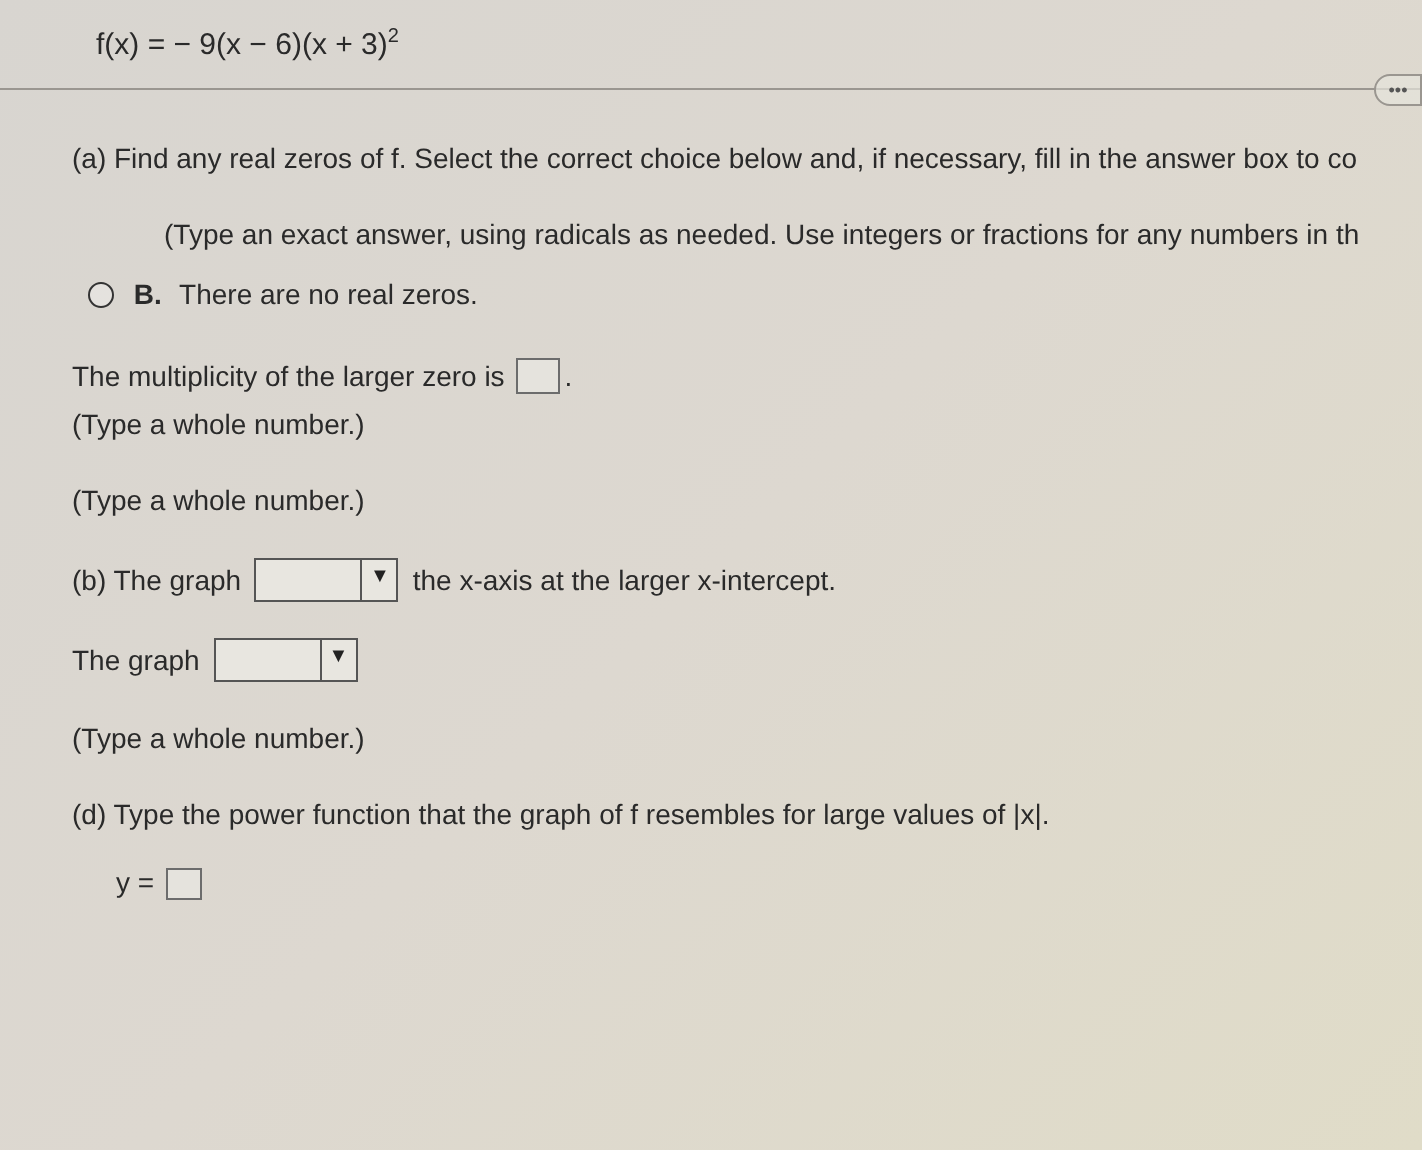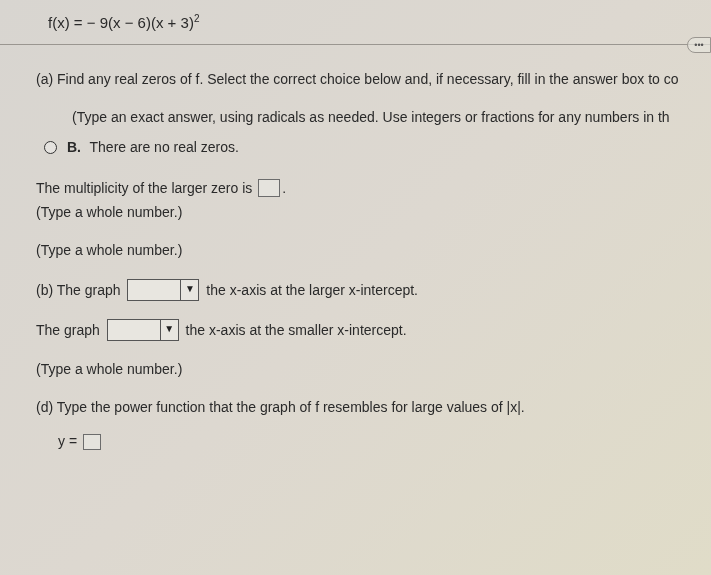--- a/index.html
+++ b/index.html
@@ -71,21 +71,21 @@
       border-left: 1px solid #555;
       display: flex;
       align-items: center;
       justify-content: center;
       font-size: 10px;
       color: #222;
     }
     .hint { font-size: 14px; }
     .spaced { margin-top: 20px; }
     .opt-block { margin-left: 8px; margin-bottom: 10px; }
-    .opt-text { margin-left: 28px; }
+    .opt-text { margin-left: 38px; }
   </style>
 </head>
 <body>
 
 <div class="func">
   <span>f(x) = − 9(x − 6)(x + 3)</span><span class="sup">2</span>
 </div>
 
 <div class="hr">
   <div class="dots-tab">•••</div>
@@ -130,21 +130,20 @@
   </span>
   <span> the x-axis at the larger x-intercept.</span>
 </div>
 
 <div class="section">
   <span>The graph </span>
   <span class="dropdown">
     <span class="dd-body"></span>
     <span class="dd-arrow">▼</span>
   </span>
-  <span> the x-axis at the smaller x-intercept.</span>
 </div>
 
 <div class="section">
   <div class="row">
     <span class="hint">(Type a whole number.)</span>
   </div>
 </div>
 
 <div class="section">
   <div class="row" style="margin-bottom:14px;">

